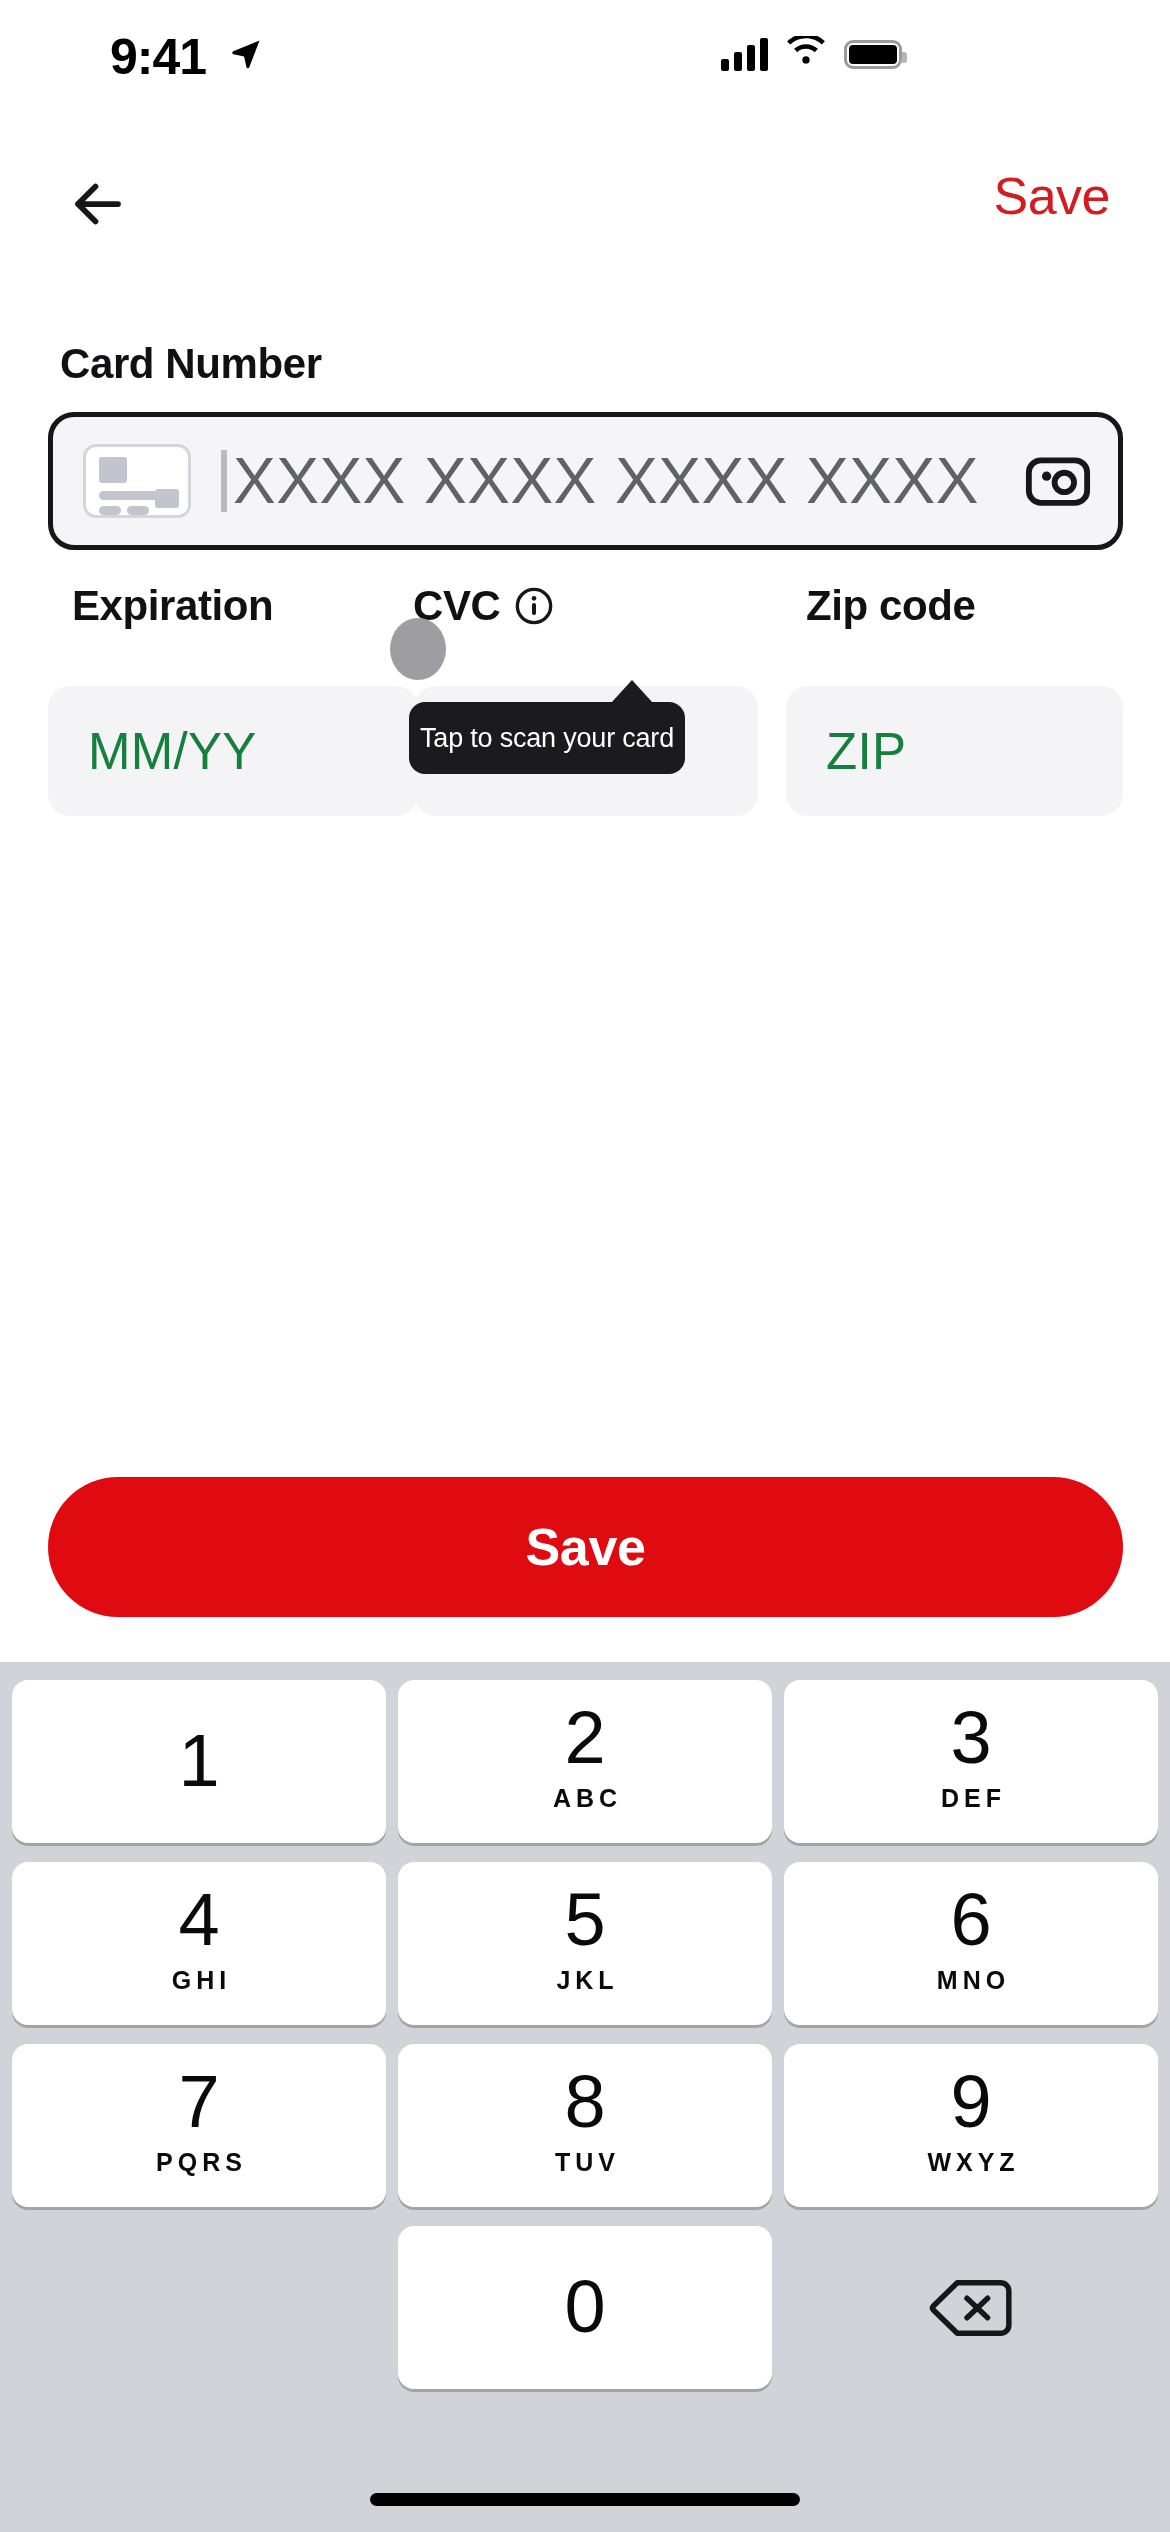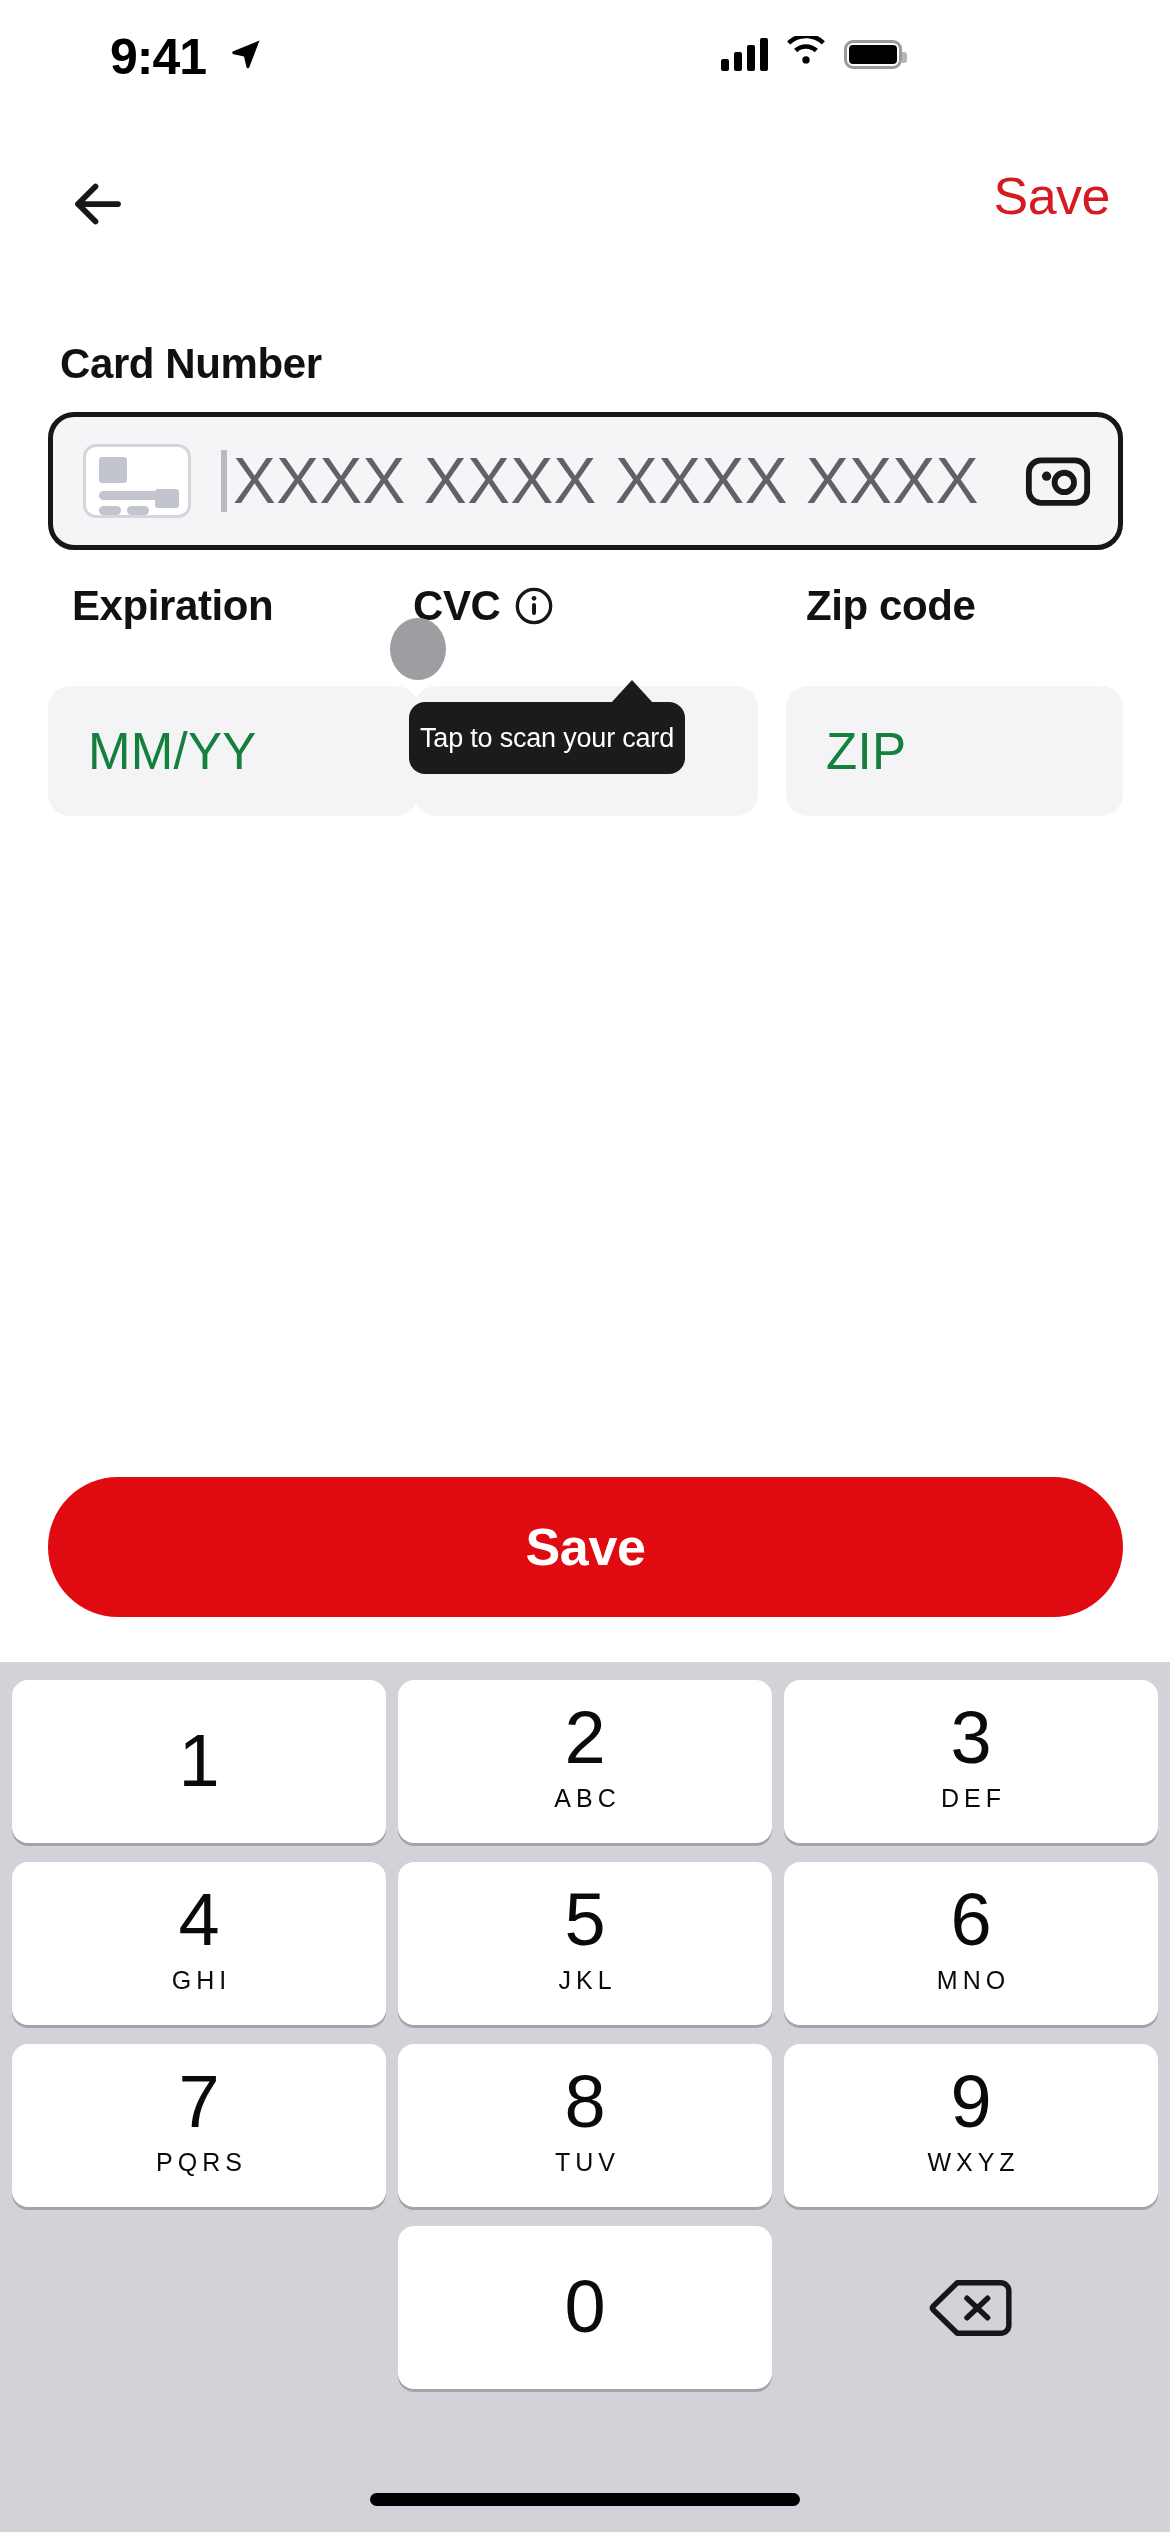--- a/index.html
+++ b/index.html
@@ -134,21 +134,21 @@
     row-gap:19px; column-gap:12px; padding:0 12px;
   }
   .key {
     height:163px; background:#FFFFFF; border-radius:16px;
     box-shadow:0 3px 0 rgba(0,0,0,0.22);
     display:flex; flex-direction:column; align-items:center; justify-content:center;
     cursor:pointer;
   }
   .key .num { font-size:74px; font-weight:400; color:#0A0A0A; line-height:0.98; }
   .key .letters {
-    font-size:25px; font-weight:400; color:#0A0A0A;
+    font-size:25px; font-weight:700; color:#0A0A0A;
     letter-spacing:5px; margin-top:9px; margin-left:5px;
   }
   .key.hasletters .num { margin-top:-8px; }
   .key.blank { background:transparent; box-shadow:none; cursor:default; }
   .key.del { background:transparent; box-shadow:none; }
 
   .home-indicator {
     position:absolute; left:50%; transform:translateX(-50%); bottom:26px;
     width:430px; height:13px; background:#000; border-radius:8px;
   }

